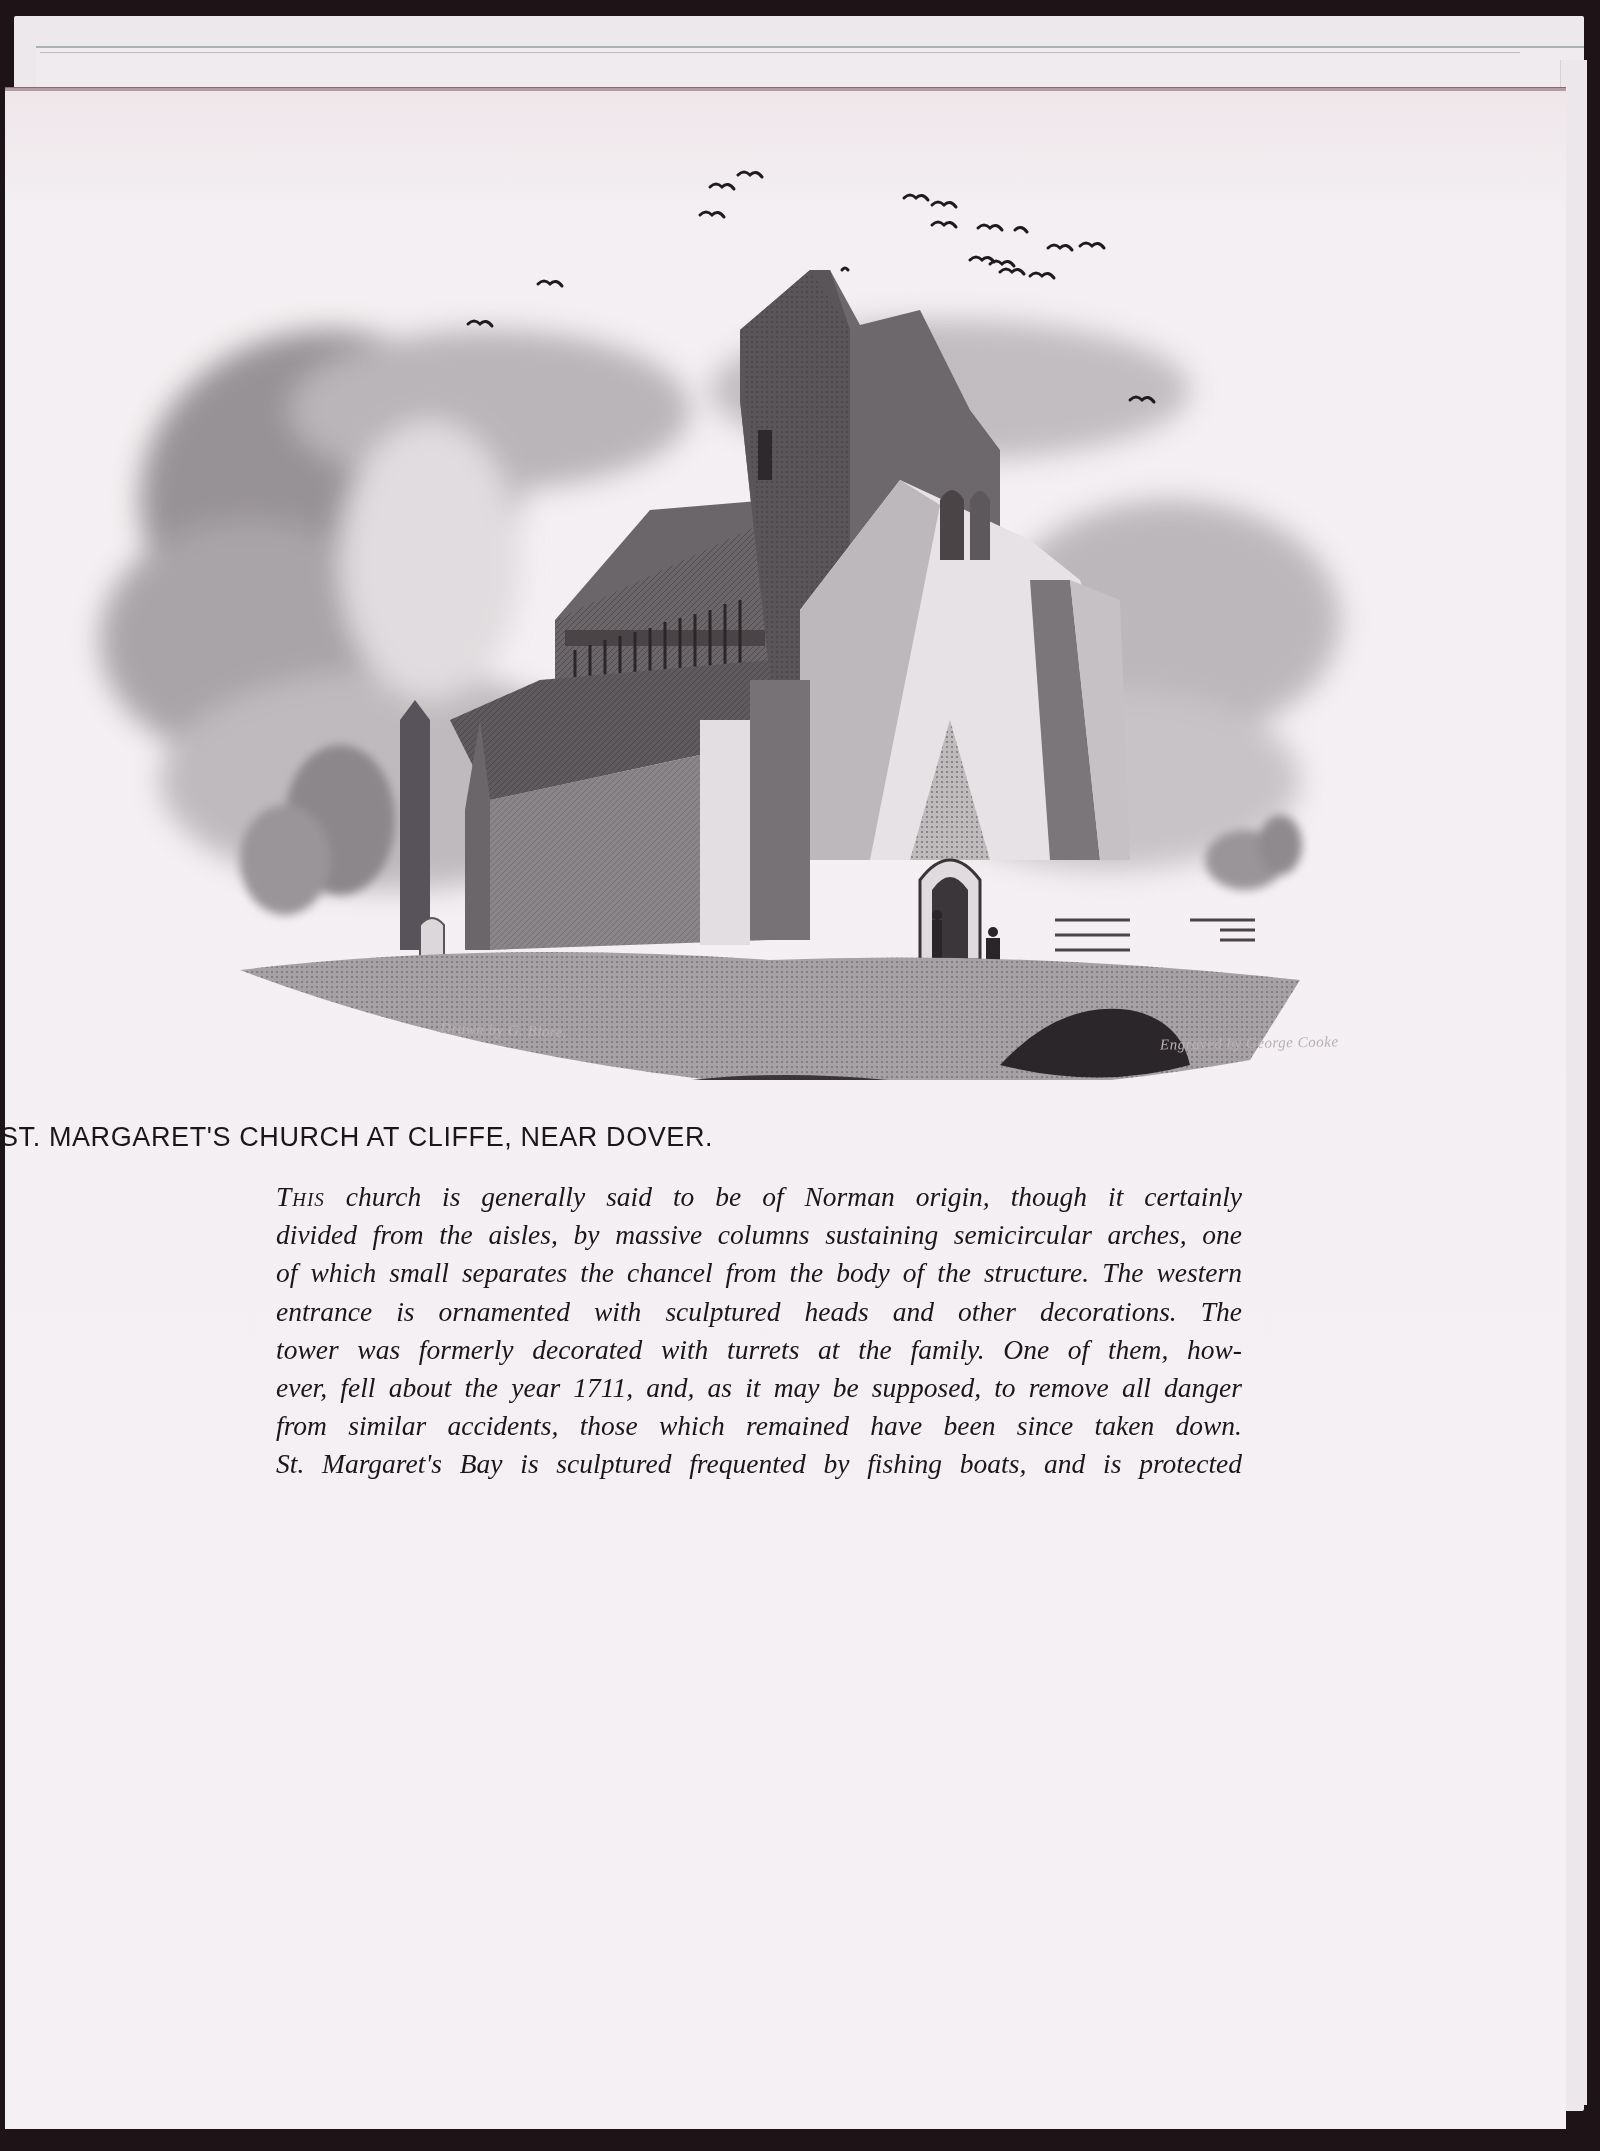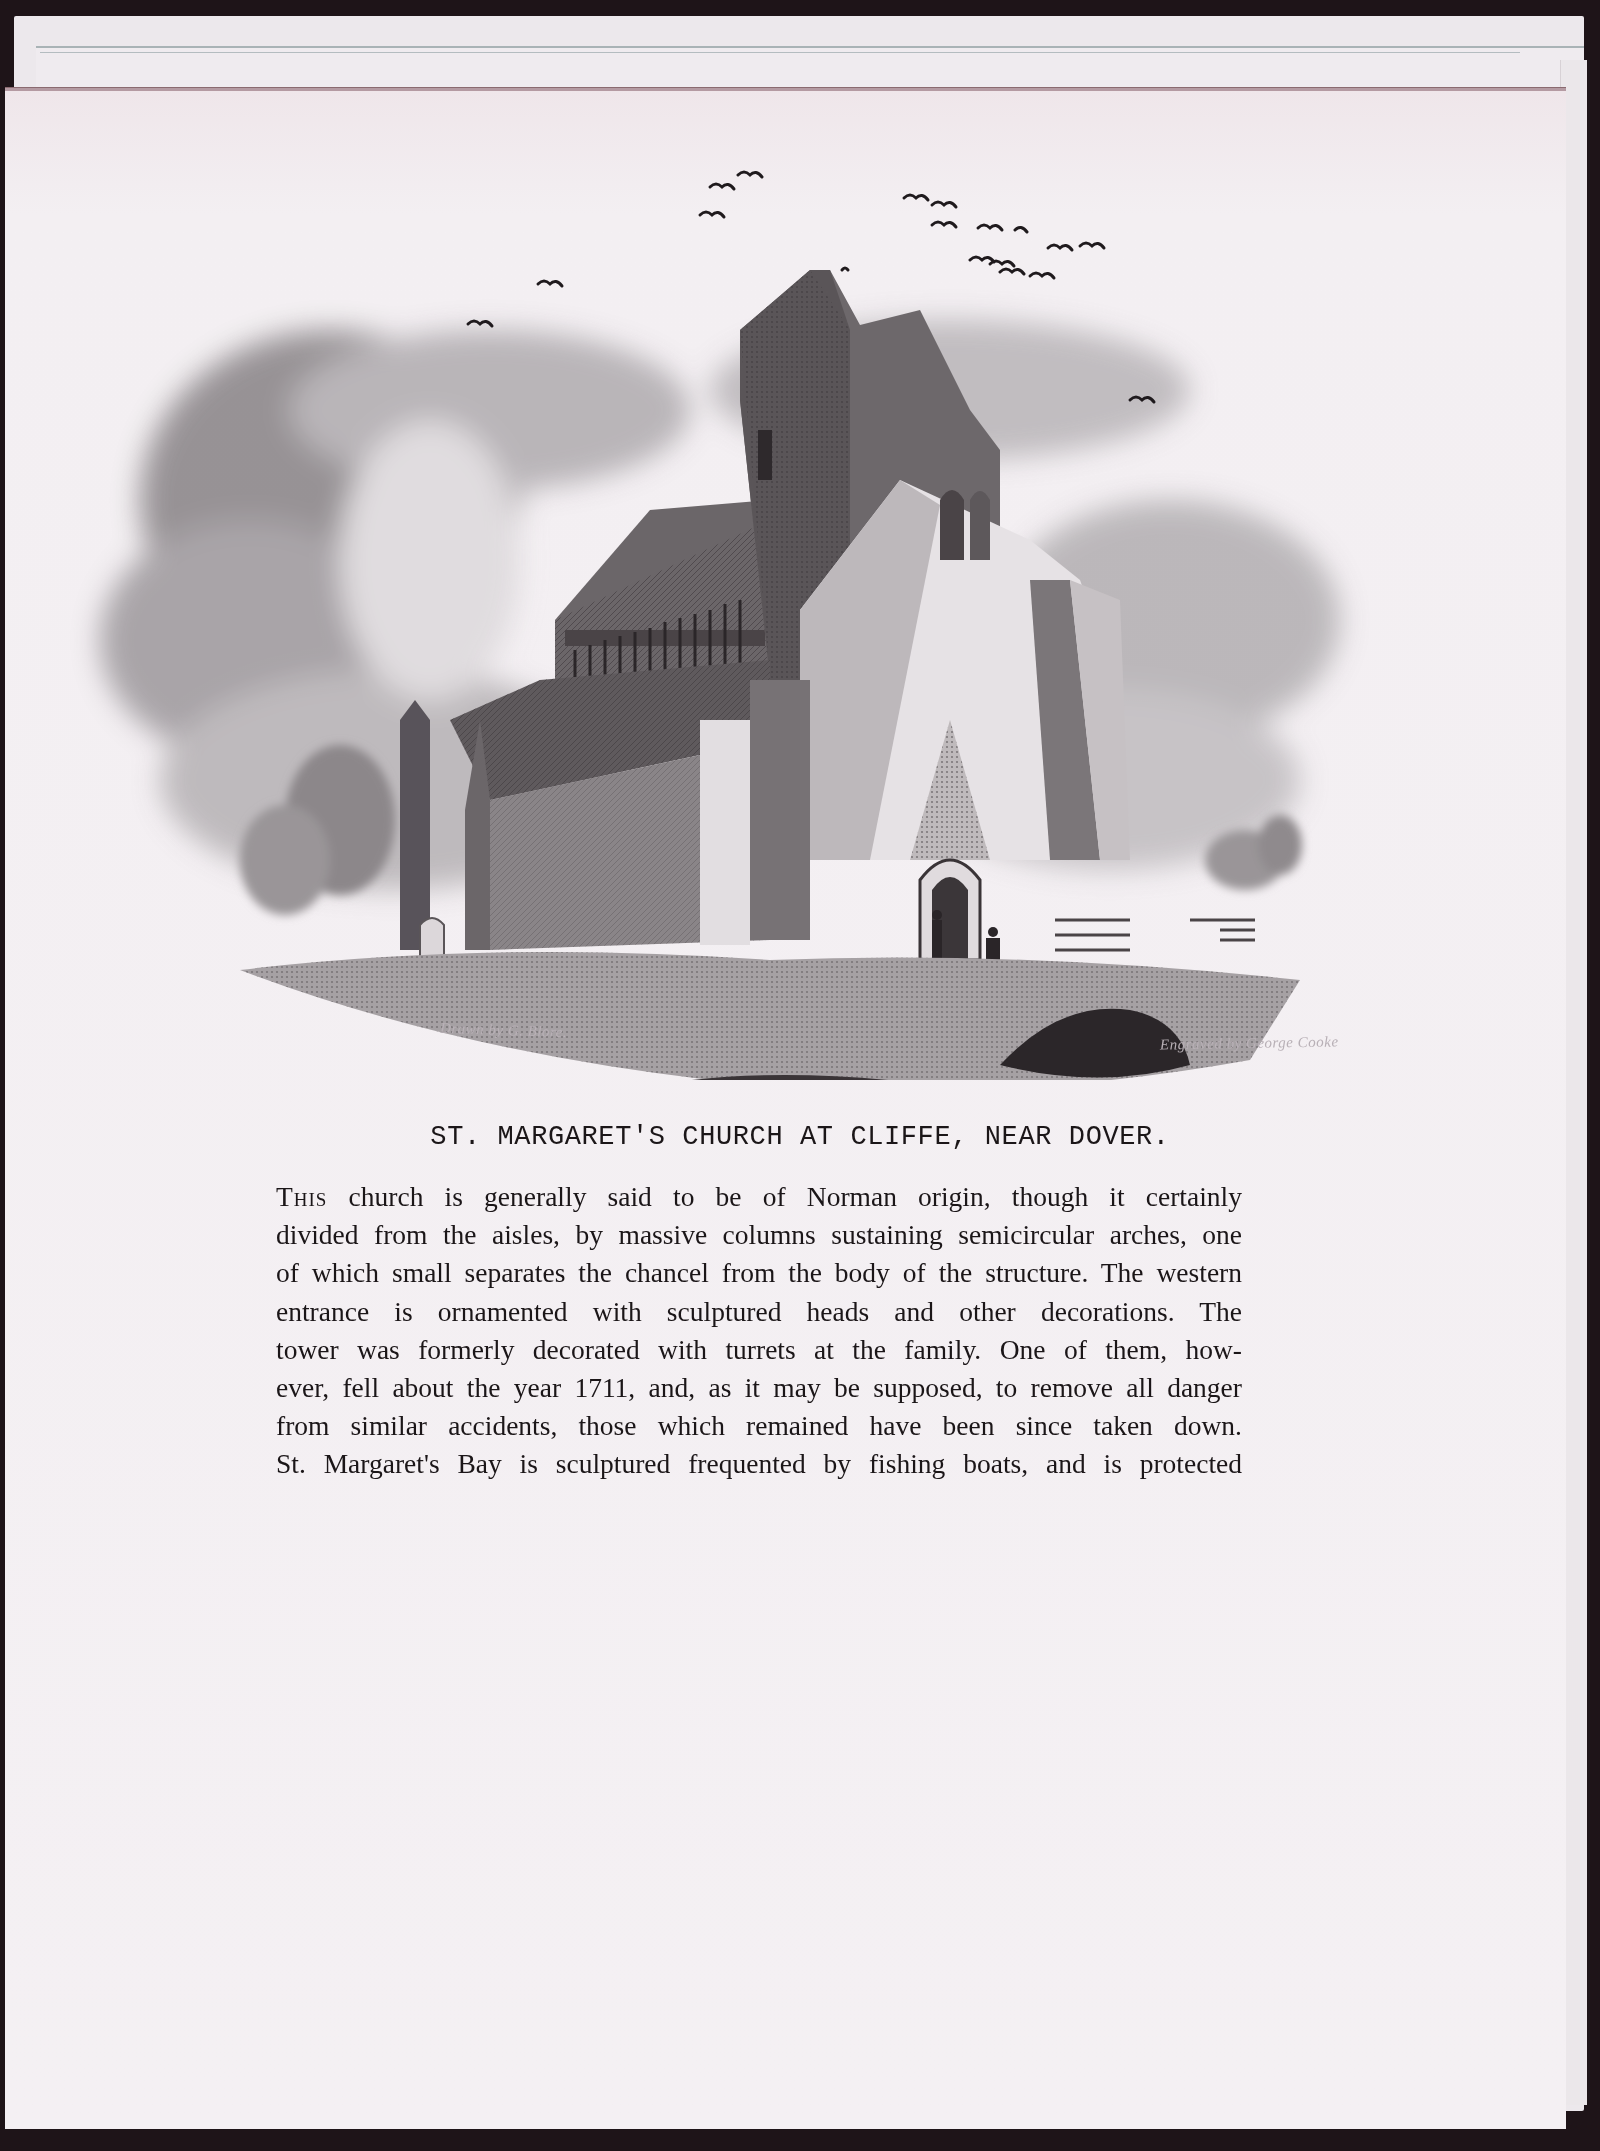--- a/index.html
+++ b/index.html
@@ -40,33 +40,33 @@
   .engraving svg { width: 100%; height: 100%; display: block; }
   .credit {
     position: absolute; font-style: italic; color: #b8b0b6; font-size: 15px;
     font-family: "Liberation Serif", serif; letter-spacing: 0.5px;
   }
   .credit.left { left: 440px; top: 1022px; transform: rotate(2deg); }
   .credit.right { left: 1160px; top: 1035px; transform: rotate(-1deg); }
 
   
   .title {
-    position: absolute; left: 0; width: 1600px; top: 1122px; text-align: center;
+    position: absolute; left: 0; width: 1600px; top: 1122px; 
     font-size: 27px; letter-spacing: 0.6px; color: #1b1618;
-    font-family: Liberation Mono, monospace;
+    font-family: Liberation Sans, sans-serif;
   }
   .body-text {
     position: absolute; left: 276px; top: 1178px; width: 966px;
     font-size: 27.5px; line-height: 38.2px; color: #1b1618;
     text-align: justify; font-family: "Liberation Serif", serif;
   }
   .body-text p { margin: 0; text-indent: 0; }
   .body-text p + p { text-indent: 36px; }
   .body-text .sc { font-variant: small-caps; letter-spacing: 1px; }
-  .para-line { display: block; text-align: justify; text-align-last: justify; }
+  .para-line { display: block; text-align: justify; text-align-last: justify; font-style: italic; }
   .para-line.last { text-align-last: left; }
 </style>
 </head>
 <body>
 
 <div class="sheet-back"></div>
 <div class="sheet-mid"></div>
 <div class="sheet-line"></div>
 <div class="page-right-fold"></div>
 

